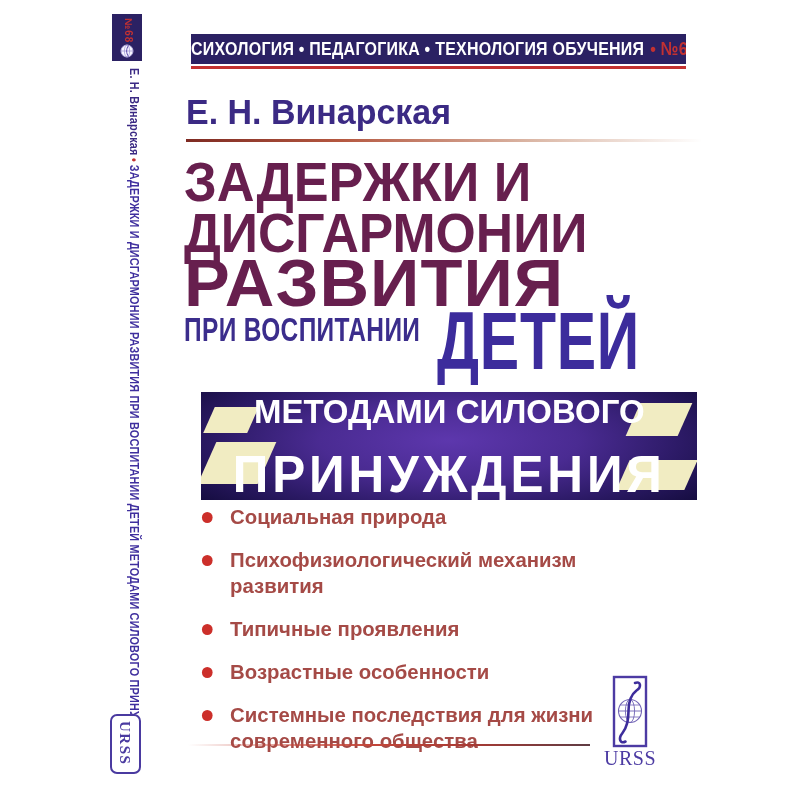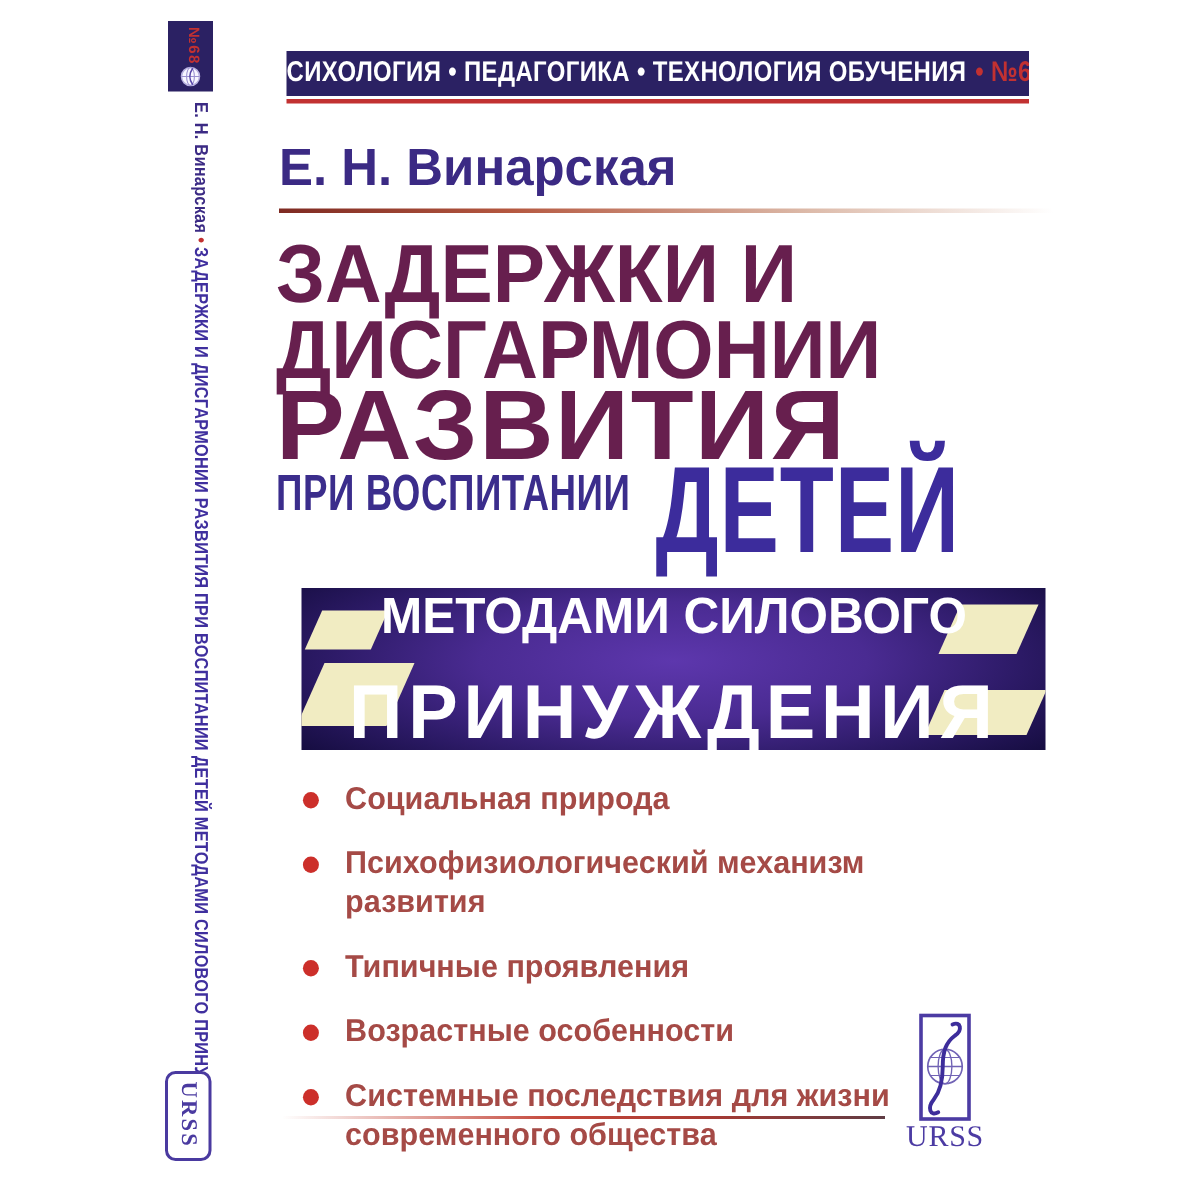--- a/index.html
+++ b/index.html
@@ -79,21 +79,21 @@
   #subtitle-1{
     font-size:34px;font-weight:bold;color:#ffffff;white-space:nowrap;
     transform:scaleX(0.97);margin-top:2px;line-height:1.05;
   }
   #subtitle-2{
     font-size:51px;font-weight:bold;color:#ffffff;white-space:nowrap;
     letter-spacing:4px;transform:scaleX(0.97);line-height:1.0;margin-top:4px;
   }
 
   
-  #bullet-list{left:200px;top:520px;width:470px;}
+  #bullet-list{left:200px;top:504px;width:470px;}
   .bullet-item{
     position:relative;padding-left:31px;margin-bottom:17px;
     font-size:21px;font-weight:bold;color:#a54a46;line-height:26px;
     transform:scaleX(0.97);transform-origin:left top;
   }
   .bullet-dot{
     position:absolute;left:2px;top:8px;width:11px;height:11px;
     border-radius:50%;background:#cc2f2a;
   }
 

